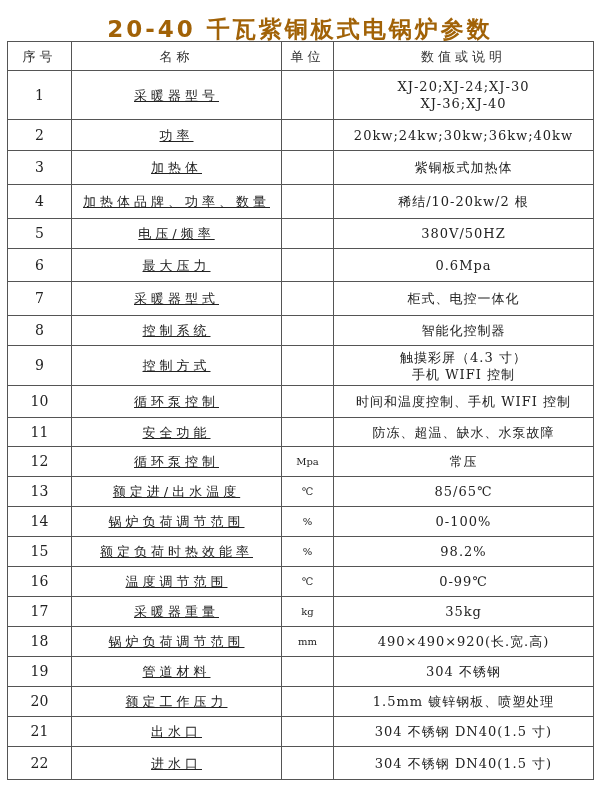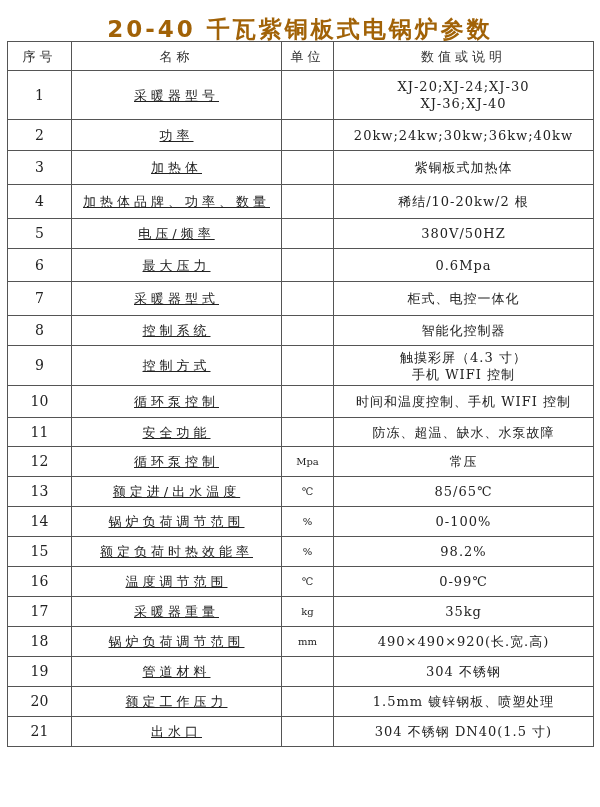--- a/index.html
+++ b/index.html
@@ -255,14 +255,22 @@
         </td>
       </tr>
       <tr style="height: 30px;">
         <td class="no">21</td>
         <td class="name">出水口</td>
         <td class="unit"></td>
         <td class="val">
           <span class="line">304 不锈钢 DN40(1.5 寸)</span>
         </td>
       </tr>
+      <tr style="height: 33px;">
+        <td class="no">22</td>
+        <td class="name">进水口</td>
+        <td class="unit"></td>
+        <td class="val">
+          <span class="line">304 不锈钢 DN40(1.5 寸)</span>
+        </td>
+      </tr>
     </tbody>
 </table>
 
 </body></html>

